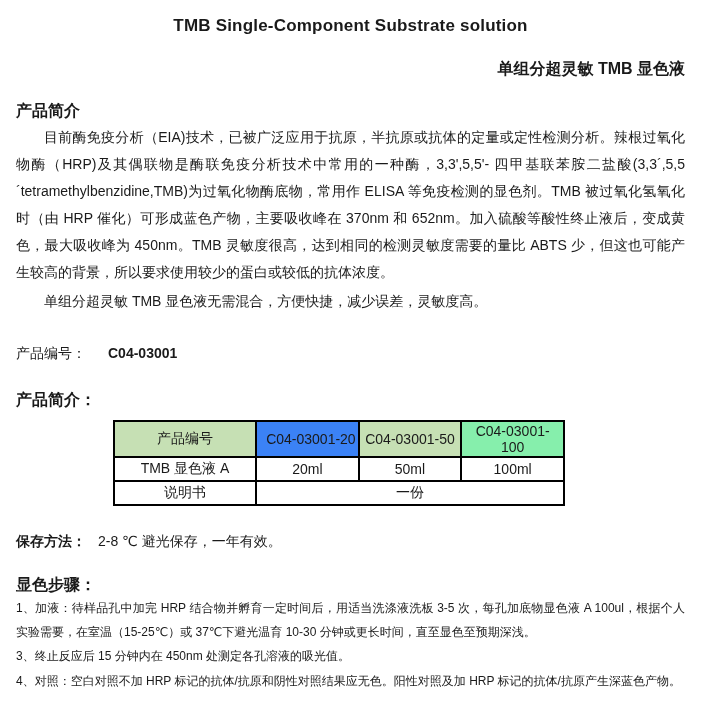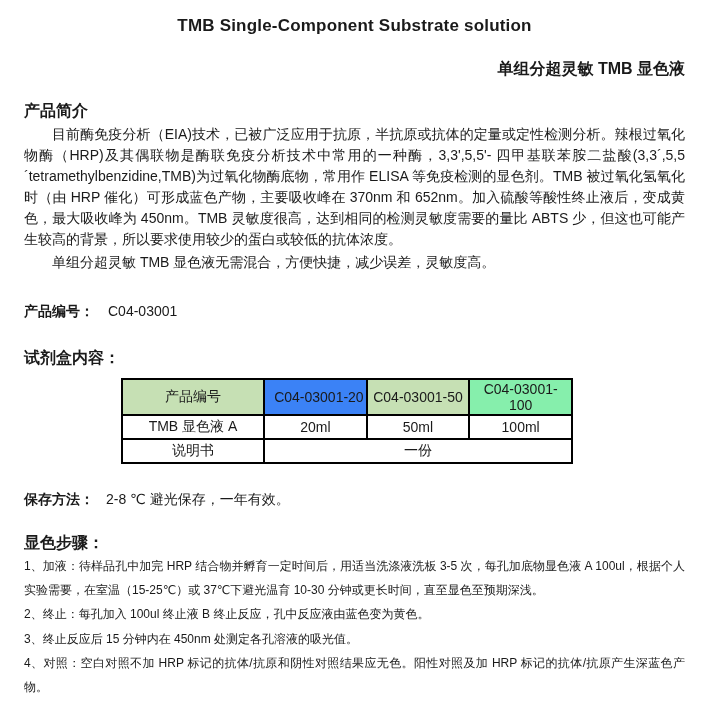--- a/index.html
+++ b/index.html
@@ -6,21 +6,21 @@
     margin: 0;
     padding: 0;
     background: #ffffff;
     color: #1a1a1a;
     font-family: "Liberation Sans", "DejaVu Sans", sans-serif;
   }
   .page {
     width: 711px;
     height: 717px;
     box-sizing: border-box;
-    padding: 10px 26px 0 24px;
+    padding: 10px 26px 0 16px;
     overflow: hidden;
     background: #ffffff;
   }
   .title-en {
     text-align: center;
     font-size: 17px;
     font-weight: bold;
     margin: 6px 0 0 0;
     letter-spacing: 0.2px;
   }
@@ -30,31 +30,31 @@
     font-weight: bold;
     margin: 23px 0 0 0;
   }
   .sec-heading {
     font-size: 16px;
     font-weight: bold;
     margin: 21px 0 0 0;
   }
   p.body-text {
     font-size: 14px;
-    line-height: 21px;
+    line-height: 27px;
     text-align: justify;
     margin: 2px 0 0 0;
   }
   p.first-indent { text-indent: 2em; }
   .inline-row {
     font-size: 14px;
     margin: 30px 0 0 0;
   }
-  .inline-row .lbl { font-weight: bold; }
-  .inline-row .val { font-weight: normal; margin-left: 14px; }
+  .inline-row .lbl { font-weight: normal; }
+  .inline-row .val { font-weight: bold; margin-left: 22px; }
   .kit-heading { margin-top: 27px; }
   table.kit-table {
     border-collapse: collapse;
     width: 452px;
     margin: 9px 0 0 97px;
     table-layout: fixed;
   }
   table.kit-table th, table.kit-table td {
     border: 2px solid #000000;
     font-size: 14px;
@@ -85,21 +85,21 @@
   <h1 class="title-zh">单组分超灵敏 TMB 显色液</h1>
 
   <div class="sec-heading">产品简介</div>
   <p class="body-text first-indent">目前酶免疫分析（EIA)技术，已被广泛应用于抗原，半抗原或抗体的定量或定性检测分析。辣根过氧化物酶（HRP)及其偶联物是酶联免疫分析技术中常用的一种酶，3,3',5,5'- 四甲基联苯胺二盐酸(3,3´,5,5´tetramethylbenzidine,TMB)为过氧化物酶底物，常用作 ELISA 等免疫检测的显色剂。TMB 被过氧化氢氧化时（由 HRP 催化）可形成蓝色产物，主要吸收峰在 370nm 和 652nm。加入硫酸等酸性终止液后，变成黄色，最大吸收峰为 450nm。TMB 灵敏度很高，达到相同的检测灵敏度需要的量比 ABTS 少，但这也可能产生较高的背景，所以要求使用较少的蛋白或较低的抗体浓度。</p>
   <p class="body-text first-indent">单组分超灵敏 TMB 显色液无需混合，方便快捷，减少误差，灵敏度高。</p>
 
   <div class="inline-row">
     <span class="lbl">产品编号：</span><span class="val">C04-03001</span>
   </div>
 
-  <div class="sec-heading kit-heading">试剂盒内容：</div>
+  <div class="sec-heading kit-heading">产品简介：</div>
 
   <table class="kit-table">
     <colgroup>
       <col class="c1">
         <col>
         <col>
         <col>
     </colgroup>
     <thead>
       <tr>
@@ -123,19 +123,18 @@
       </tbody>
   </table>
 
   <div class="storage-row">
     <span class="lbl">保存方法：</span><span class="txt">2-8 ℃ 避光保存，一年有效。</span>
   </div>
 
   <div class="sec-heading steps-heading">显色步骤：</div>
   <div>
     <p class="step">1、加液：待样品孔中加完 HRP 结合物并孵育一定时间后，用适当洗涤液洗板 3-5 次，每孔加底物显色液 A 100ul，根据个人实验需要，在室温（15-25℃）或 37℃下避光温育 10-30 分钟或更长时间，直至显色至预期深浅。</p>
-    <p class="step">2、终止：每孔加入 100ul 终止液 B 终止反应，孔中反应液由蓝色变为黄色。</p>
     <p class="step">3、终止反应后 15 分钟内在 450nm 处测定各孔溶液的吸光值。</p>
     <p class="step">4、对照：空白对照不加 HRP 标记的抗体/抗原和阴性对照结果应无色。阳性对照及加 HRP 标记的抗体/抗原产生深蓝色产物。</p>
 
   </div>
 
 </div>
 
 </body></html>

